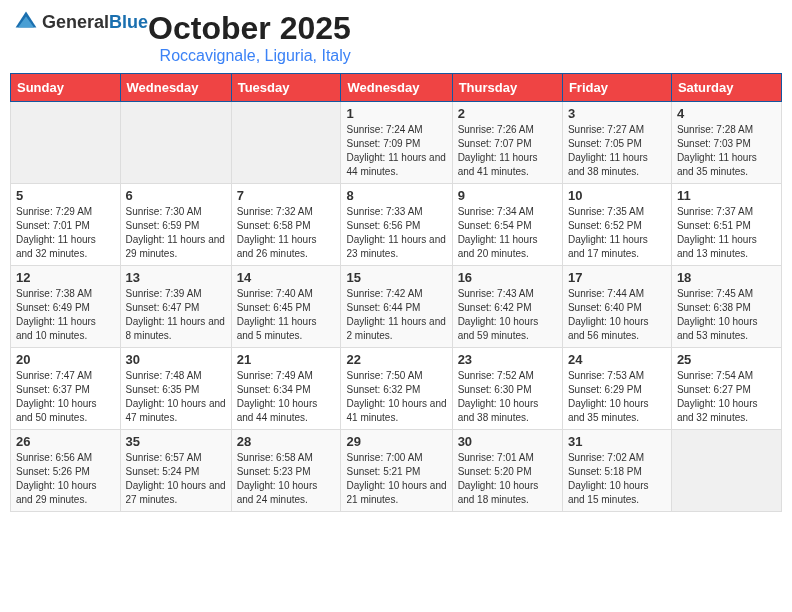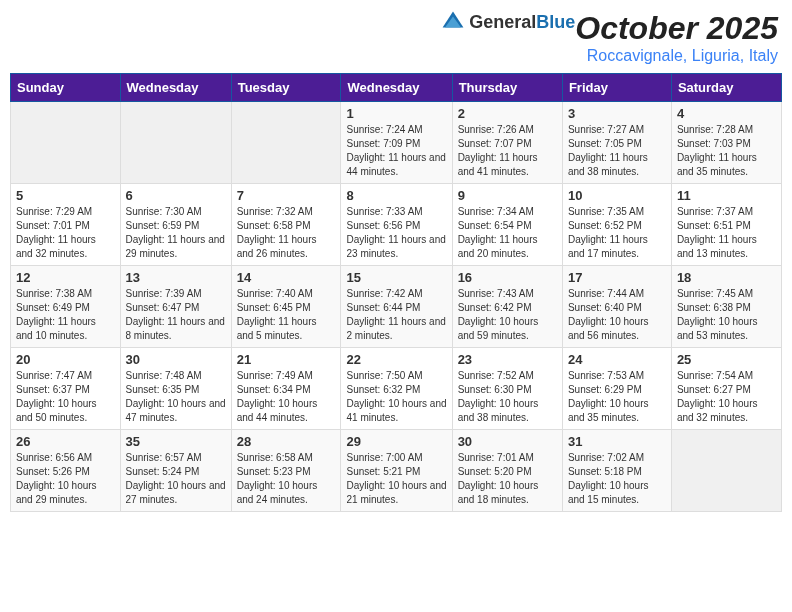--- a/index.html
+++ b/index.html
@@ -5,21 +5,21 @@
     * { box-sizing: border-box; margin: 0; padding: 0; }
     body {
       font-family: Arial, sans-serif;
       background: #fff;
       width: 792px;
       min-height: 612px;
       padding: 10px;
     }
     .header {
       display: flex;
-      justify-content: flex-end;
+      justify-content: flex-start;
       align-items: flex-start;
       margin-bottom: 8px;
       padding: 0 4px;
     }
     .logo {
       display: flex;
       align-items: center;
       gap: 4px;
     }
     .logo-text-general {
@@ -36,33 +36,32 @@
       width: 24px;
       height: 24px;
     }
     .title-block {
       text-align: right;
     }
     .month-title {
       font-size: 32px;
       font-weight: bold;
       color: #222;
-      font-style: italic;
     }
     .location-title {
       font-size: 16px;
       color: #3b82f6;
     }
     .calendar {
       width: 100%;
       border-collapse: collapse;
       border: 1px solid #ccc;
     }
     .calendar th {
-      background-color: #4c1d95;
+      background-color: #ef4444;
       color: #fff;
       text-align: left;
       padding: 6px 6px;
       font-size: 13px;
       font-weight: bold;
       border: 1px solid #1557a0;
     }
     .calendar td {
       vertical-align: top;
       border: 1px solid #ddd;

